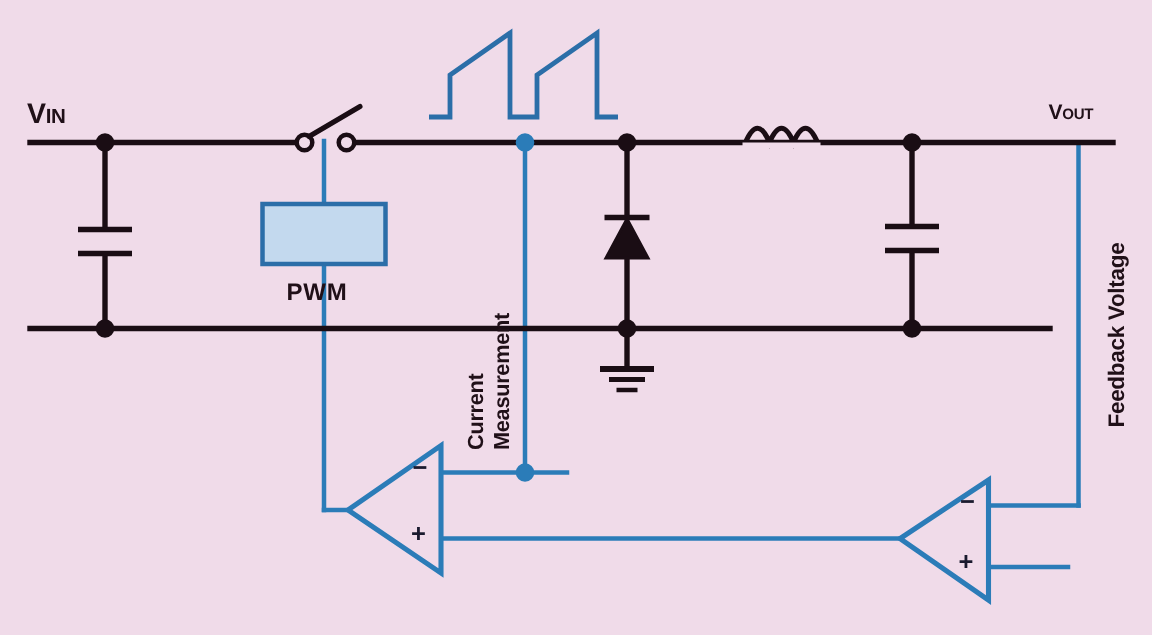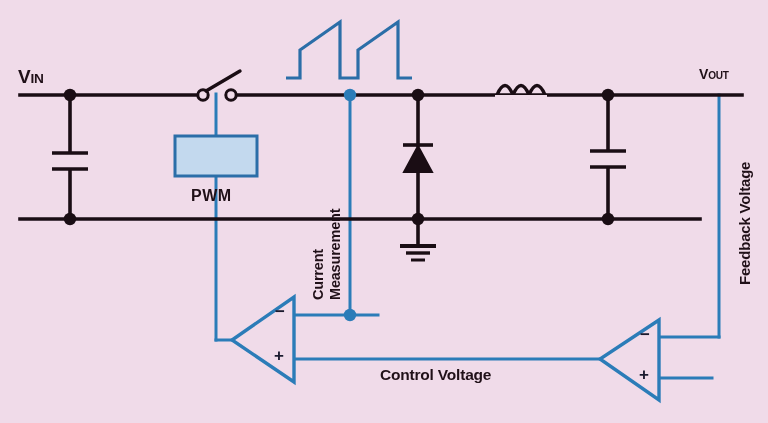--- a/index.html
+++ b/index.html
@@ -144,21 +144,20 @@
   <div class="lbl" style="left:191px;top:147px;font-size:16px;letter-spacing:0.5px;margin-top:40px;">PWM</div>
 
   <div class="lbl lbl-rot" style="left:310px;top:300px;font-size:14.5px;line-height:17px;transform:rotate(-90deg);">
     <div>Current</div>
     <div>Measurement</div>
   </div>
 
   <div class="lbl lbl-rot" style="left:736px;top:285px;font-size:15px;transform:rotate(-90deg);">Feedback Voltage</div>
 
 
-  <div class="lbl" style="left:380px;top:366px;font-size:15.5px;">Control Voltage</div>
 
 
   <div class="lbl" style="left:275px;top:302px;font-size:17px;color:#1a1a2e;">−</div>
   <div class="lbl" style="left:274px;top:346px;font-size:17px;color:#1a1a2e;">+</div>
 
   <div class="lbl" style="left:640px;top:325px;font-size:17px;color:#1a1a2e;">−</div>
   <div class="lbl" style="left:639px;top:365px;font-size:17px;color:#1a1a2e;">+</div>
 
 </div>
 

